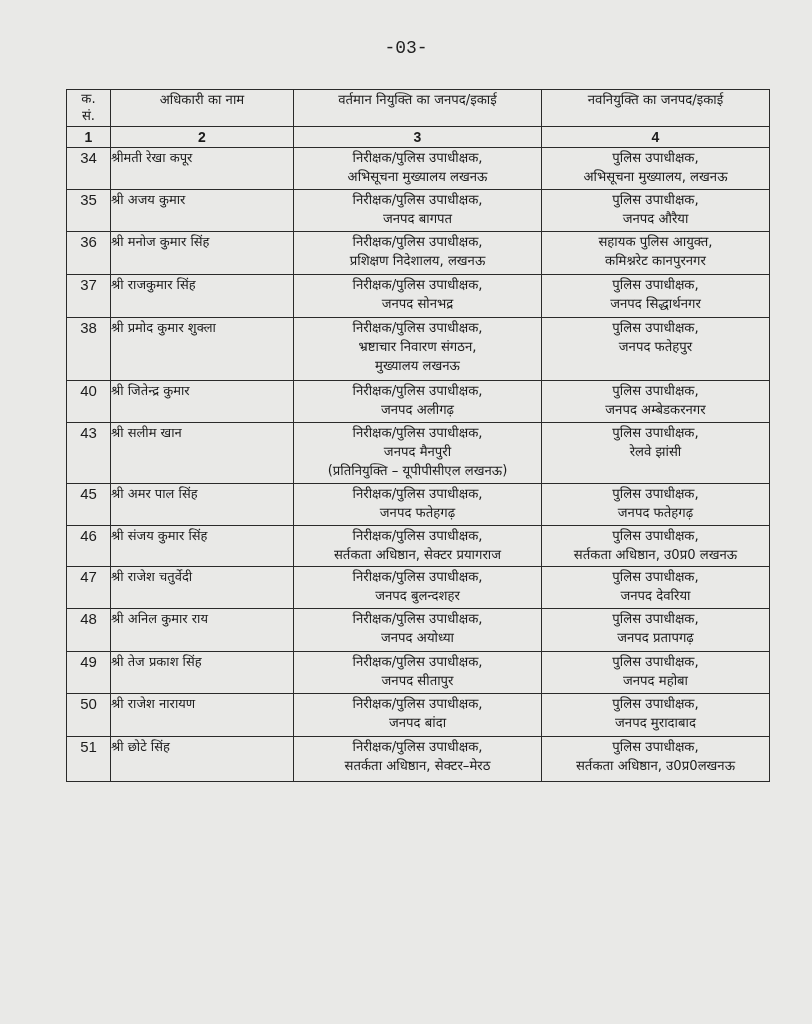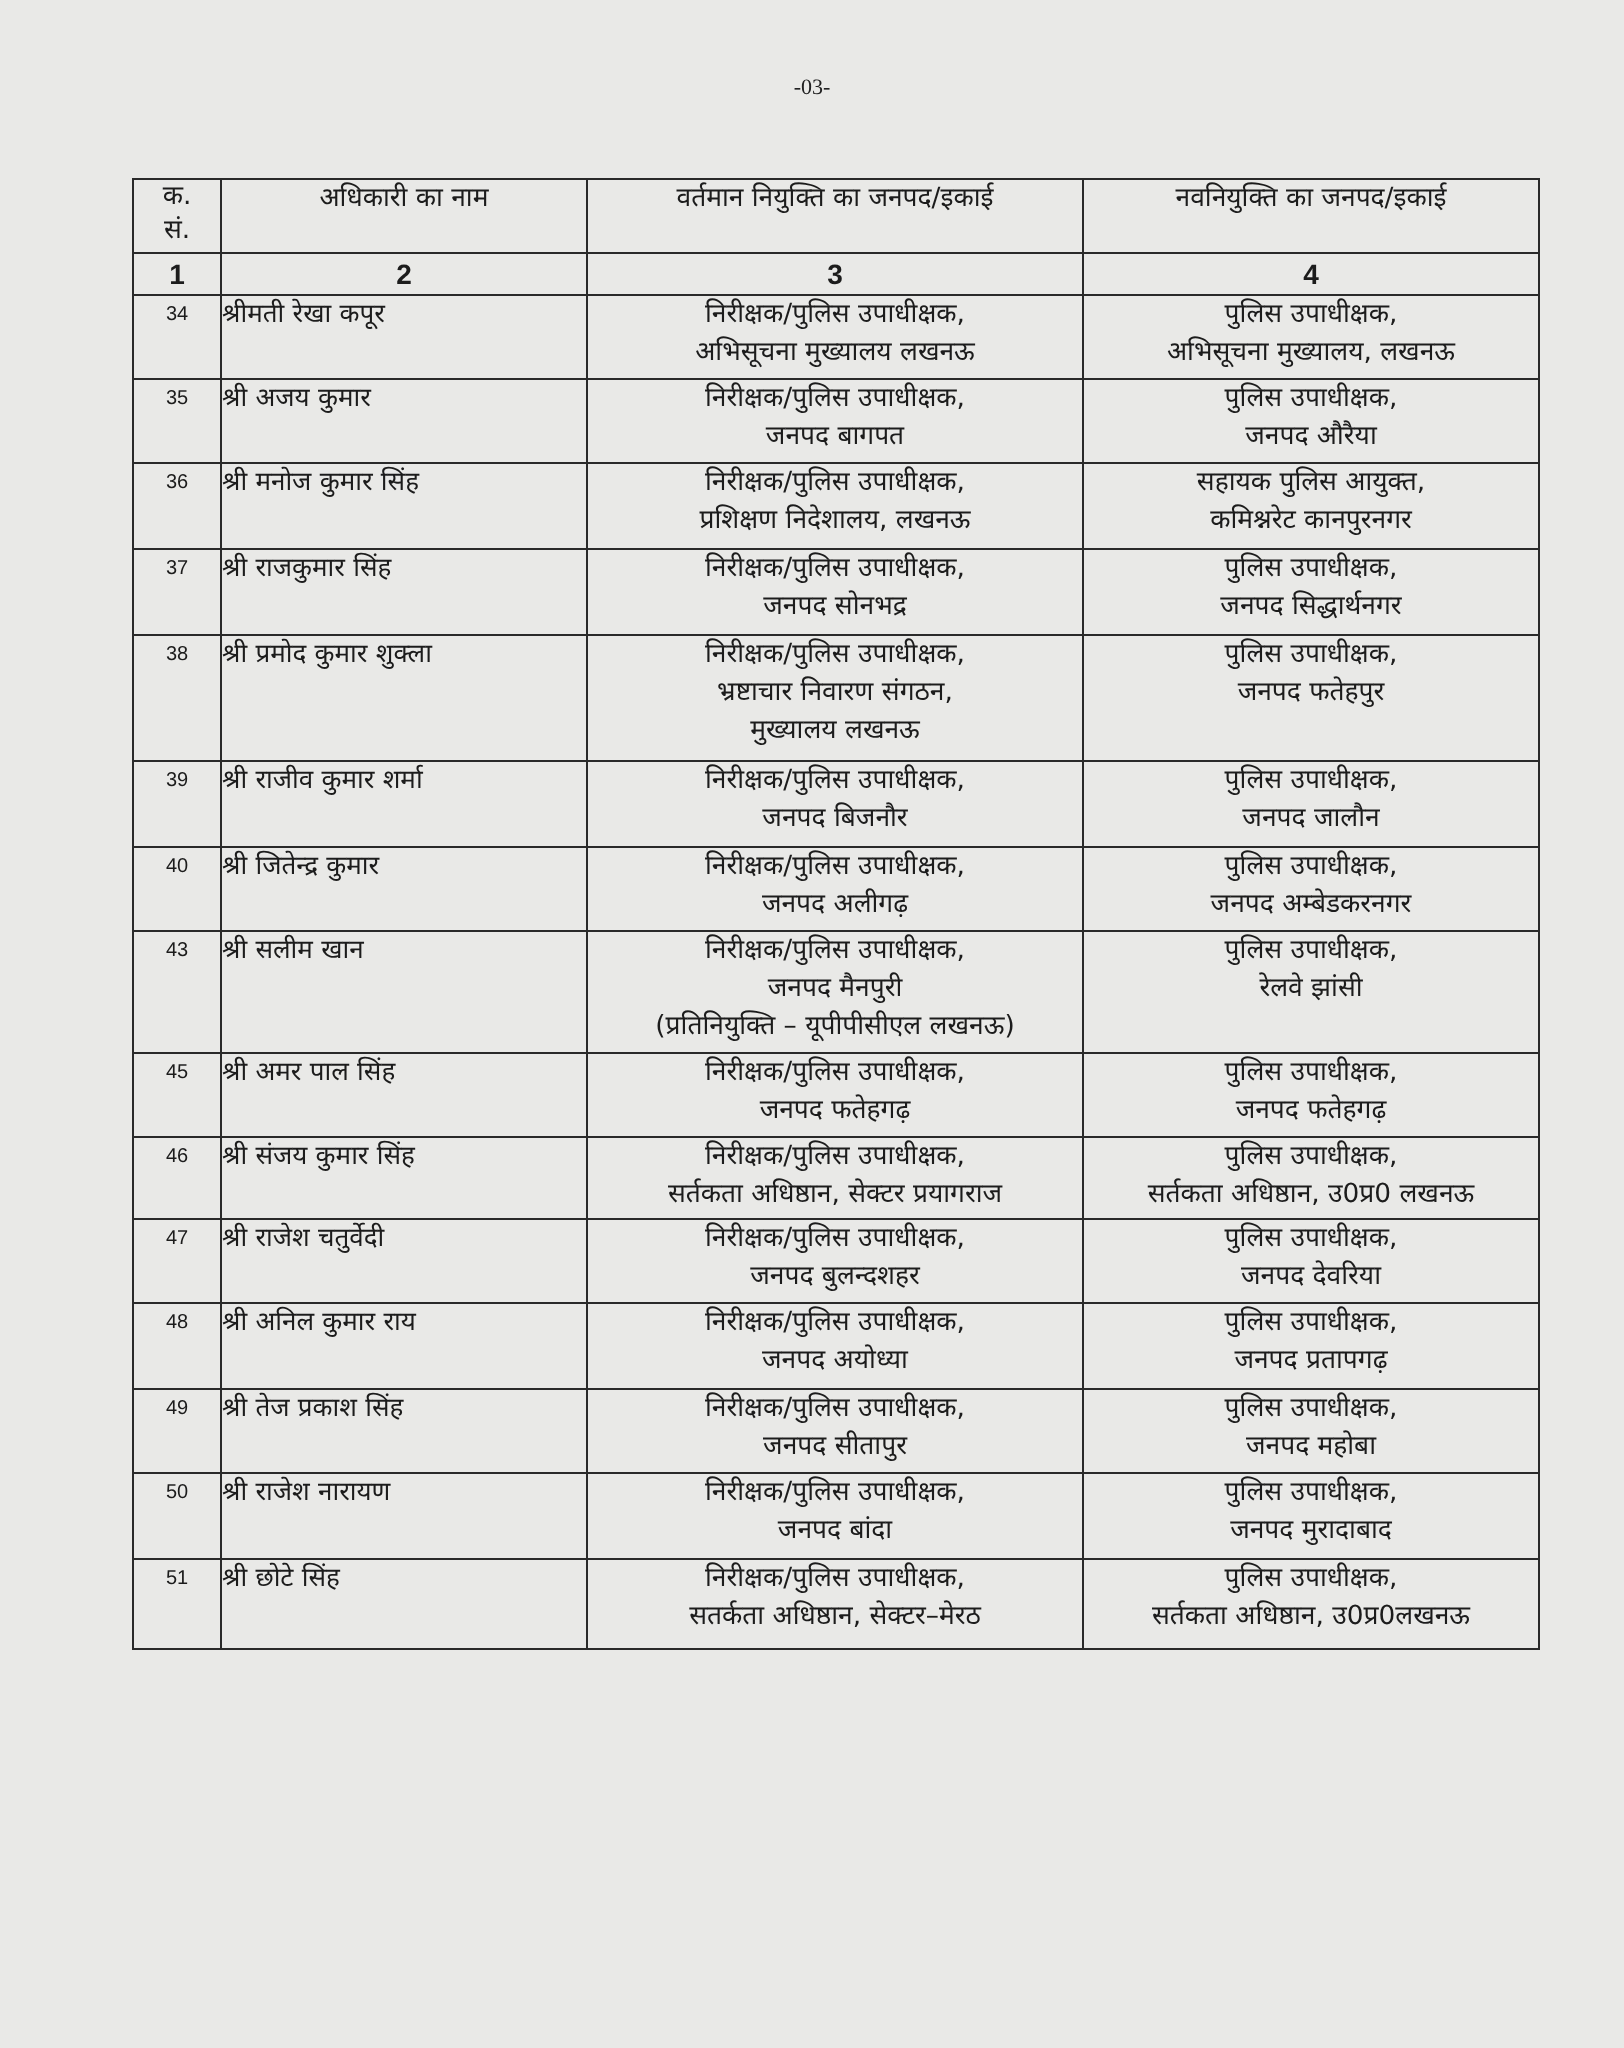--- a/index.html
+++ b/index.html
@@ -14,22 +14,22 @@
       color: #1c1c1c;
       position: relative;
       overflow: hidden;
     }
     .page-number {
       position: absolute;
       top: 38px;
       left: 0;
       width: 812px;
       text-align: center;
-      font-family: Liberation Serif, serif;
-      font-size: 11px;
+      font-family: Liberation Mono, monospace;
+      font-size: 18px;
       color: #222;
     }
     table.order-table {
       position: absolute;
       top: 89px;
       left: 66px;
       width: 703px;
       border-collapse: collapse;
       table-layout: fixed;
       font-size: 13.2px;
@@ -58,21 +58,21 @@
       text-align: center;
       font-family: "Liberation Sans", sans-serif;
       font-weight: bold;
       font-size: 14px;
       height: 20px;
       line-height: 20px;
     }
     td.sno {
       text-align: center;
       font-family: "Liberation Sans", sans-serif;
-      font-size: 10px;
+      font-size: 15px;
       padding-top: 2px;
     }
     td.name {
       padding-left: 7px;
       padding-top: 2px;
       font-size: 13px;
     }
     td.place {
       text-align: center;
       padding-top: 1px;
@@ -163,32 +163,20 @@
         <td class="place">
           <span class="ln">निरीक्षक/पुलिस उपाधीक्षक,</span>
           <span class="ln">भ्रष्टाचार निवारण संगठन,</span>
           <span class="ln">मुख्यालय लखनऊ</span>
         </td>
         <td class="place">
           <span class="ln">पुलिस उपाधीक्षक,</span>
           <span class="ln">जनपद फतेहपुर</span>
         </td>
       </tr>
-      <tr style="height: 43px;">
-        <td class="sno">39</td>
-        <td class="name">श्री राजीव कुमार शर्मा</td>
-        <td class="place">
-          <span class="ln">निरीक्षक/पुलिस उपाधीक्षक,</span>
-          <span class="ln">जनपद बिजनौर</span>
-        </td>
-        <td class="place">
-          <span class="ln">पुलिस उपाधीक्षक,</span>
-          <span class="ln">जनपद जालौन</span>
-        </td>
-      </tr>
       <tr style="height: 42px;">
         <td class="sno">40</td>
         <td class="name">श्री जितेन्द्र कुमार</td>
         <td class="place">
           <span class="ln">निरीक्षक/पुलिस उपाधीक्षक,</span>
           <span class="ln">जनपद अलीगढ़</span>
         </td>
         <td class="place">
           <span class="ln">पुलिस उपाधीक्षक,</span>
           <span class="ln">जनपद अम्बेडकरनगर</span>

